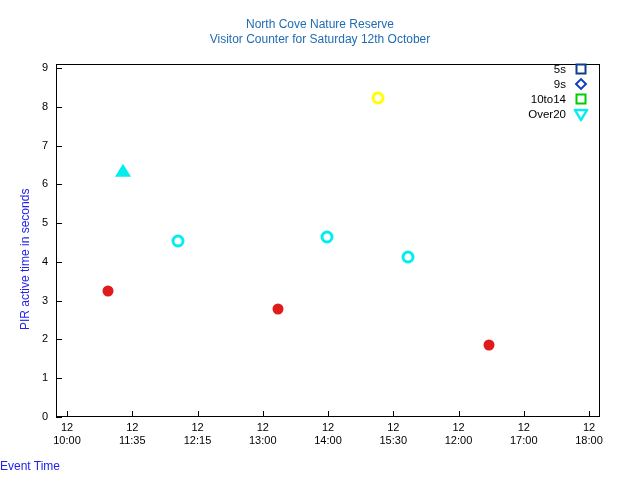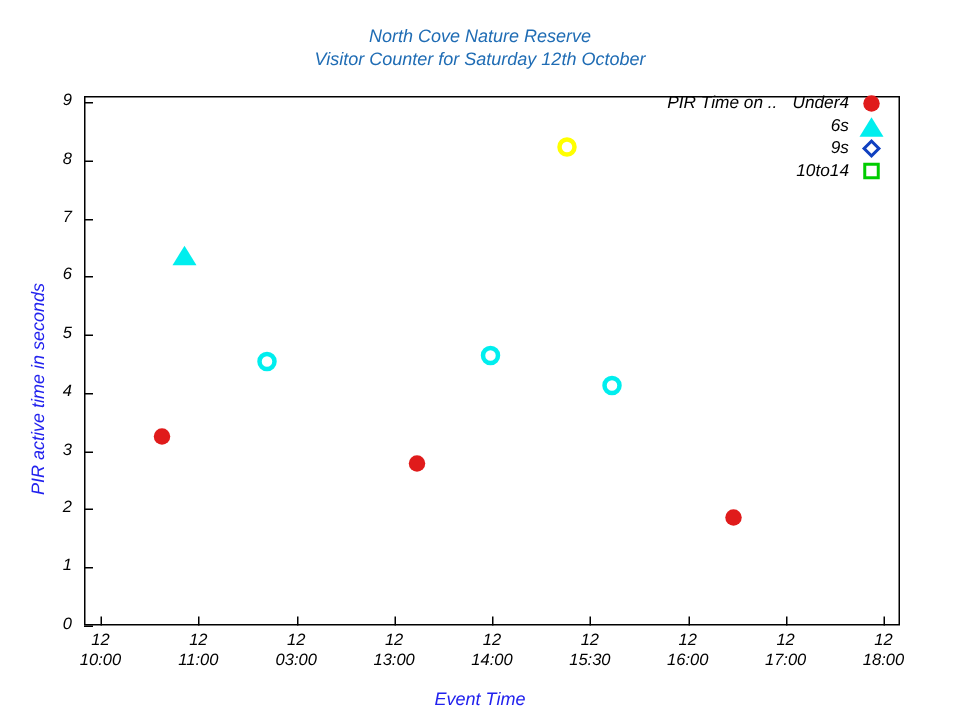--- a/index.html
+++ b/index.html
@@ -13,21 +13,20 @@
     overflow: hidden;
     font-family: "Liberation Sans", sans-serif;
     -webkit-font-smoothing: antialiased;
   }
 
   #chart-root {
     position: relative;
     width: 640px;
     height: 480px;
     background: #ffffff;
-    font-style: italic;
   }
 
   
   .chart-title {
     position: absolute;
     left: 0;
     width: 640px;
     text-align: center;
     color: #1f6cb4;
     font-size: 12px;
@@ -91,21 +90,21 @@
     transform: rotate(-90deg);
     transform-origin: 0 0;
     left: 18px;
     top: 330px;
   }
   #xlabel {
     position: absolute;
     left: 0;
     top: 459px;
     width: 640px;
-    text-align: center;
+    text-align: left;
     color: #2222ee;
     font-size: 12px;
   }
 
   
   .marker {
     position: absolute;
     transform: translate(-50%, -50%);
   }
   .m-circle-filled {
@@ -212,46 +211,46 @@
     </div>
   <div id="x-ticks">
       <div class="xtick" style="left: 67px;"></div>
       <div class="xtick-label" style="left: 32px; top: 421px;">
         <div>12</div>
         <div>10:00</div>
       </div>
       <div class="xtick" style="left: 132.25px;"></div>
       <div class="xtick-label" style="left: 97.25px; top: 421px;">
         <div>12</div>
-        <div>11:00</div>
+        <div>11:35</div>
       </div>
       <div class="xtick" style="left: 197.5px;"></div>
       <div class="xtick-label" style="left: 162.5px; top: 421px;">
         <div>12</div>
-        <div>03:00</div>
+        <div>12:15</div>
       </div>
       <div class="xtick" style="left: 262.75px;"></div>
       <div class="xtick-label" style="left: 227.75px; top: 421px;">
         <div>12</div>
         <div>13:00</div>
       </div>
       <div class="xtick" style="left: 328px;"></div>
       <div class="xtick-label" style="left: 293px; top: 421px;">
         <div>12</div>
         <div>14:00</div>
       </div>
       <div class="xtick" style="left: 393.25px;"></div>
       <div class="xtick-label" style="left: 358.25px; top: 421px;">
         <div>12</div>
         <div>15:30</div>
       </div>
       <div class="xtick" style="left: 458.5px;"></div>
       <div class="xtick-label" style="left: 423.5px; top: 421px;">
         <div>12</div>
-        <div>16:00</div>
+        <div>12:00</div>
       </div>
       <div class="xtick" style="left: 523.75px;"></div>
       <div class="xtick-label" style="left: 488.75px; top: 421px;">
         <div>12</div>
         <div>17:00</div>
       </div>
       <div class="xtick" style="left: 589px;"></div>
       <div class="xtick-label" style="left: 554px; top: 421px;">
         <div>12</div>
         <div>18:00</div>
@@ -267,39 +266,40 @@
       <div class="marker m-circle-filled" title="Under4 @ 12 16:28 = 1.86s" style="background: rgb(224, 27, 27); left: 489.167px; top: 344.873px;"></div>
       <div class="marker m-circle-open" title="4s @ 12 11:42 = 4.55s" style="border-color: rgb(0, 238, 238); left: 177.925px; top: 240.561px;"></div>
       <div class="marker m-circle-open" title="4s @ 12 13:59 = 4.63s" style="border-color: rgb(0, 238, 238); left: 327.348px; top: 237.459px;"></div>
       <div class="marker m-circle-open" title="4s @ 12 15:14 = 4.13s" style="border-color: rgb(0, 238, 238); left: 408.257px; top: 256.848px;"></div>
       <div class="marker m-tri-up" title="6s @ 12 10:51 = 6.4s" style="border-bottom-color: rgb(0, 238, 238); left: 123.115px; top: 168.822px; transform: translate(-50%, -40%);"></div>
       <div class="marker m-circle-open" title="8s @ 12 14:46 = 8.22s" style="border-color: rgb(255, 255, 0); left: 378.242px; top: 98.2467px;"></div>
     </div>
 
   <div id="legend">
       <div class="legend-row">
-        <span class="legend-label" style="margin-right: 10px;">PIR Time on ..</span>
-        <span class="legend-label">Under4</span>
+        <span class="legend-label">5s</span>
         <span class="legend-key">
-          <div class="marker m-circle-filled" style="background: rgb(224, 27, 27);"></div>
-        </span>
-      </div>
-      <div class="legend-row">
-        <span class="legend-label">6s</span>
-        <span class="legend-key">
-          <div class="marker m-tri-up" style="border-bottom-color: rgb(0, 238, 238); transform: translate(-50%, -45%);"></div>
+          <div class="marker m-square-open" style="border-color: rgb(11, 61, 145);"></div>
         </span>
       </div>
       <div class="legend-row">
         <span class="legend-label">9s</span>
         <span class="legend-key">
           <div class="marker m-diamond" style="border-color: rgb(16, 64, 192); transform: translate(-50%, -50%) rotate(45deg);"></div>
         </span>
       </div>
       <div class="legend-row">
         <span class="legend-label">10to14</span>
         <span class="legend-key">
           <div class="marker m-square-open" style="border-color: rgb(0, 204, 0);"></div>
         </span>
       </div>
+      <div class="legend-row">
+        <span class="legend-label">Over20</span>
+        <span class="legend-key">
+          <div class="marker m-tri-down-open"><svg width="15" height="13" viewBox="0 0 15 13">
+              <polygon points="1.5,1.5 13.5,1.5 7.5,11.5" fill="none" stroke="#00eeee" stroke-width="2.4"></polygon>
+            </svg></div>
+        </span>
+      </div>
     </div>
 
 </div>
 
 </body></html>

